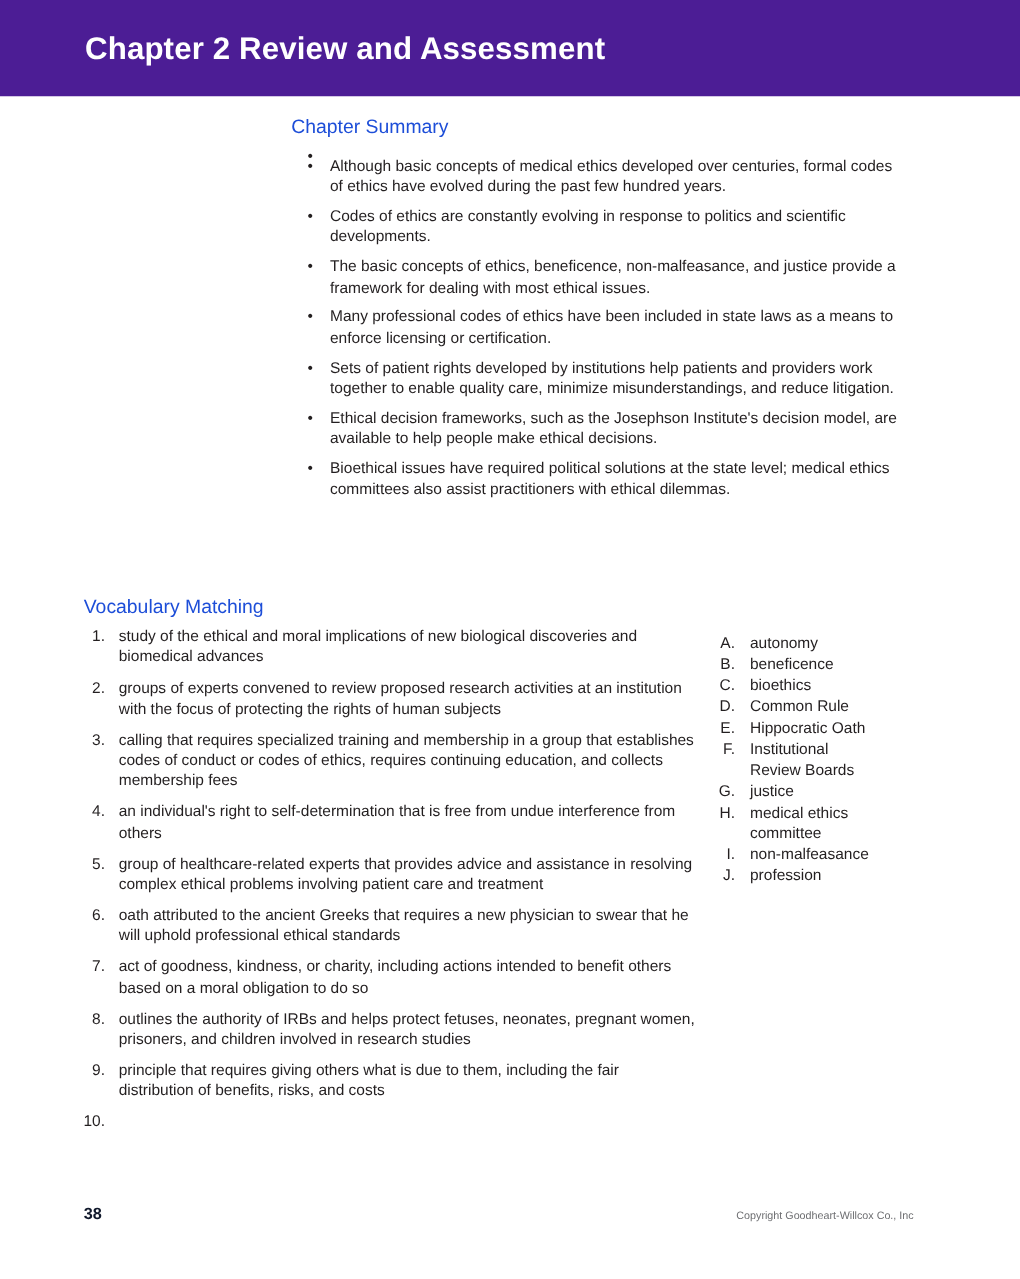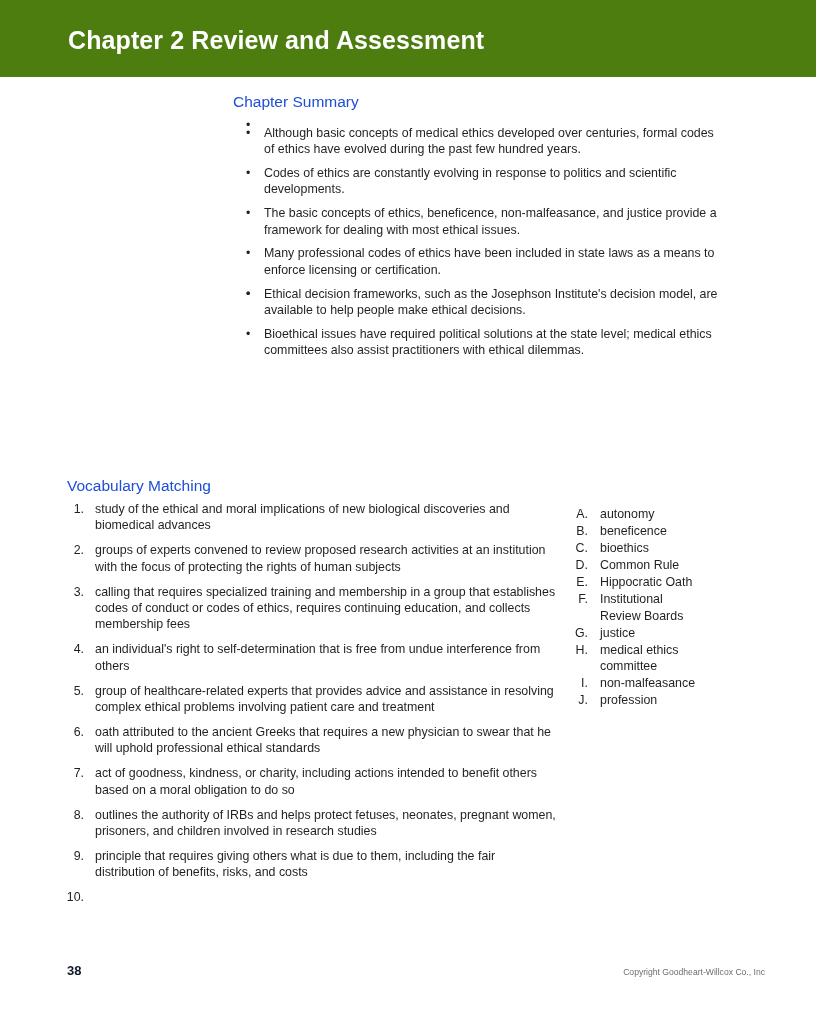--- a/index.html
+++ b/index.html
@@ -16,21 +16,21 @@
     overflow: hidden;
   }
 
   
   .header-band {
     position: absolute;
     left: 0;
     top: 0;
     width: 816px;
     height: 77px;
-    background: #4d7c0f;
+    background: #4c1d95;
   }
   .header-title {
     position: absolute;
     left: 68px;
     top: 40px;
     transform: translateY(-50%);
     font-size: 25px;
     font-weight: bold;
     color: #ffffff;
     letter-spacing: 0.1px;
@@ -143,42 +143,42 @@
     top: 963px;
     font-size: 13px;
     font-weight: bold;
     color: #0f172a;
   }
   .footer-copyright {
     position: absolute;
     left: 555px;
     top: 967px;
     width: 210px;
-    text-align: right;
+    text-align: center;
     font-size: 8.6px;
     color: #6d6e71;
     white-space: nowrap;
   }
 </style>
 </head>
 <body>
 
 <div class="header-band">
   <div class="header-title">Chapter 2 Review and Assessment</div>
 </div>
 
 <div class="section-heading" id="chapter-summary-heading">Chapter Summary</div>
 
 <ul class="summary-list" id="summary-list">
     <li><span class="bullet-dot">•</span></li>
     <li><span class="bullet-dot">•</span><span>Although basic concepts of medical ethics developed over centuries, formal codes of ethics have evolved during the past few hundred years.</span></li>
     <li><span class="bullet-dot">•</span><span>Codes of ethics are constantly evolving in response to politics and scientific developments.</span></li>
     <li><span class="bullet-dot">•</span><span>The basic concepts of ethics, beneficence, non-malfeasance, and justice provide a framework for dealing with most ethical issues.</span></li>
     <li><span class="bullet-dot">•</span><span>Many professional codes of ethics have been included in state laws as a means to enforce licensing or certification.</span></li>
-    <li><span class="bullet-dot">•</span></li>
+    <li><span class="bullet-dot">•</span><span>Sets of patient rights developed by institutions help patients and providers work together to enable quality care, minimize misunderstandings, and reduce litigation.</span></li>
     <li><span class="bullet-dot">•</span><span>Ethical decision frameworks, such as the Josephson Institute's decision model, are available to help people make ethical decisions.</span></li>
     <li><span class="bullet-dot">•</span><span>Bioethical issues have required political solutions at the state level; medical ethics committees also assist practitioners with ethical dilemmas.</span></li>
   </ul>
 
 <div class="section-heading" id="vocabulary-heading">Vocabulary Matching</div>
 
 <div class="vocab-wrap">
   <ol class="vocab-numbered" id="vocab-numbered">
       <li><span class="num">1.</span><span>study of the ethical and moral implications of new biological discoveries and biomedical advances</span></li>
       <li><span class="num">2.</span><span>groups of experts convened to review proposed research activities at an institution with the focus of protecting the rights of human subjects</span></li>

